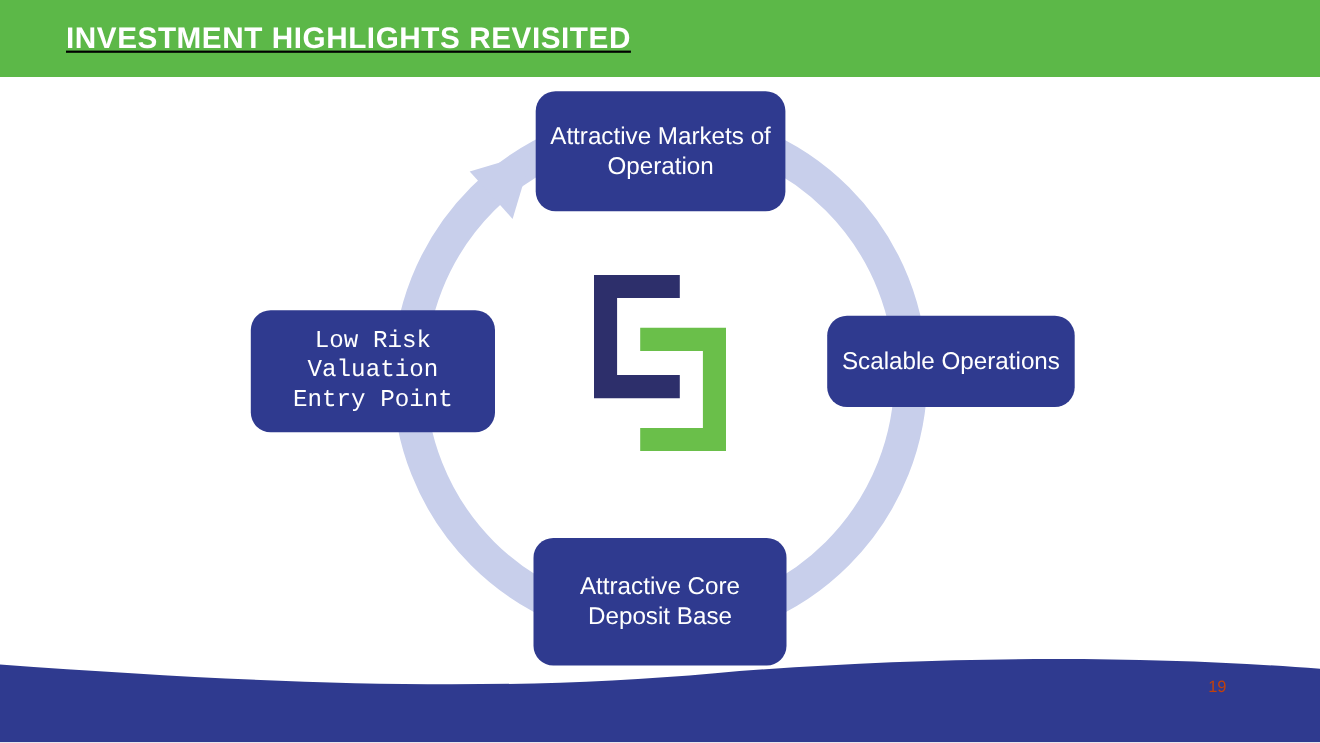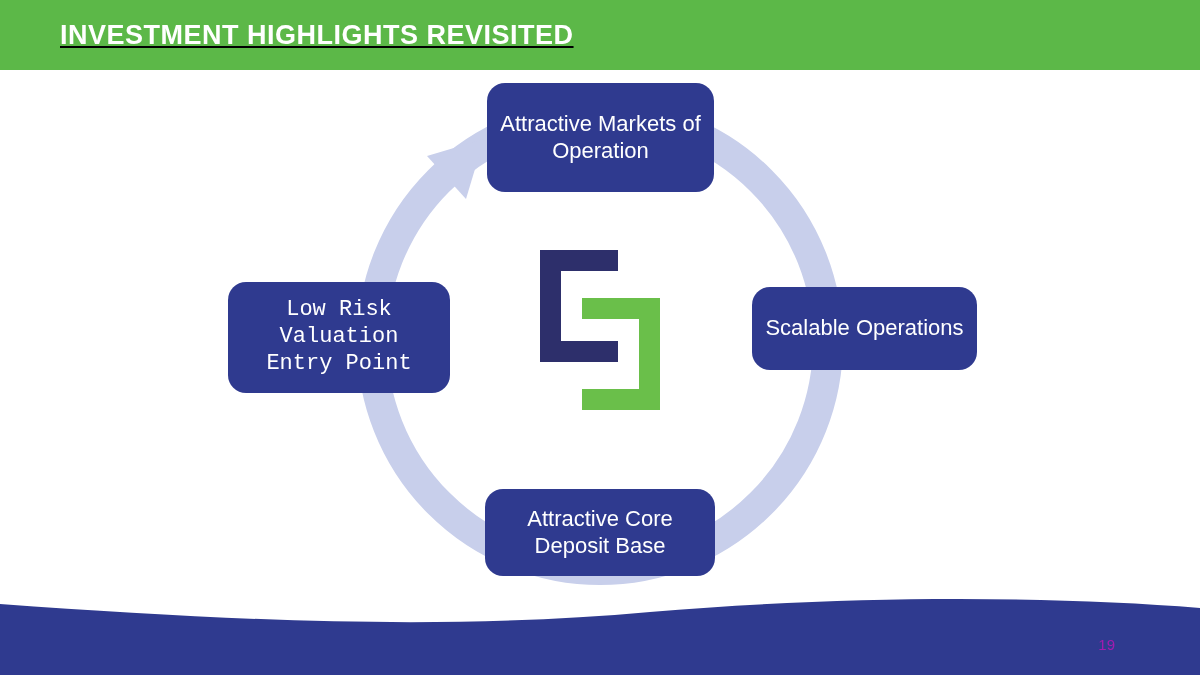--- a/index.html
+++ b/index.html
@@ -33,30 +33,30 @@
     color:#ffffff;
     display:flex;align-items:center;justify-content:center;
     text-align:center;
     font-size:22px;
     line-height:1.22;
     padding:6px 12px;
     box-sizing:border-box;
   }
   .node-top{left:487px;top:83px;width:227px;height:109px;}
   .node-right{left:752px;top:287px;width:225px;height:83px;}
-  .node-bottom{left:485px;top:489px;width:230px;height:87px;}
+  .node-bottom{left:485px;top:489px;width:230px;height:116px;}
   .node-left{left:228px;top:282px;width:222px;height:111px;font-family:Liberation Mono, monospace;}
   
   .logo-svg{position:absolute;left:535px;top:245px;width:130px;height:170px;}
   
   .footer-svg{position:absolute;left:0;bottom:0;width:1200px;height:80px;}
   .page-number{
     position:absolute;
-    right:85px;top:636px;
-    color:#a21caf;
+    right:85px;top:616px;
+    color:#c2410c;
     font-size:15px;
   }
 </style>
 </head>
 <body>
 
 <div class="slide">
 
   <div class="header-bar">
     <h1 class="header-title">INVESTMENT HIGHLIGHTS REVISITED</h1>

